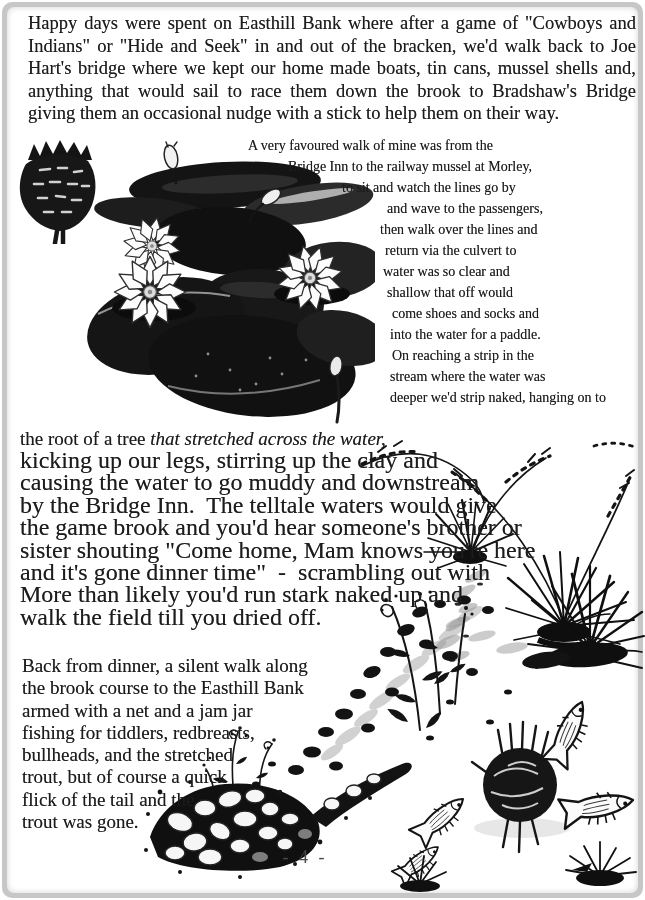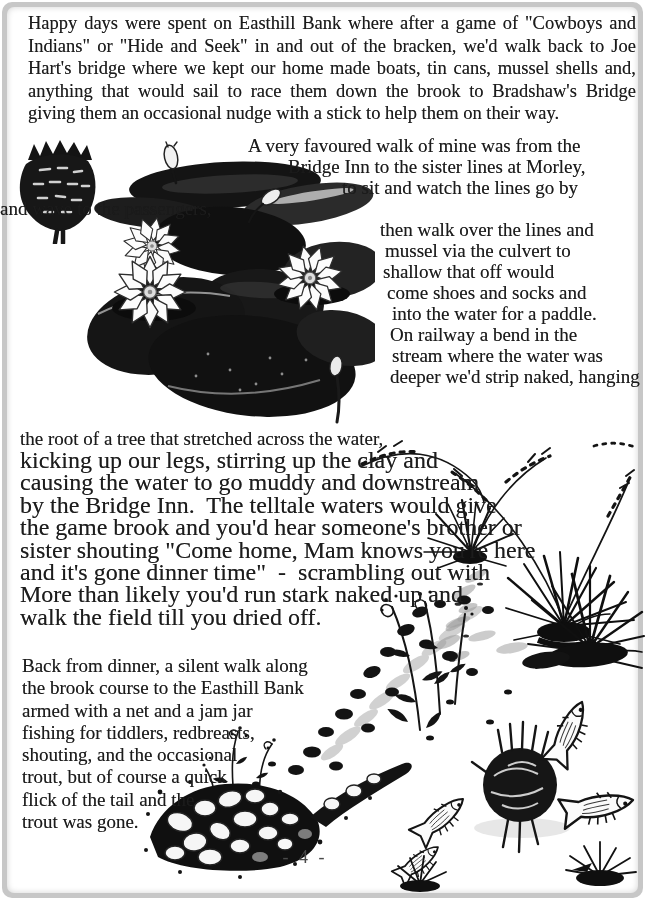--- a/index.html
+++ b/index.html
@@ -13,38 +13,38 @@
   .paper{position:absolute;inset:7px;border-radius:7px;background:#ffffff;box-shadow:0 0 6px rgba(0,0,0,.18) inset}
   .content{position:absolute;inset:0;z-index:2}
   svg.illus{position:absolute;z-index:1}
   .abs{position:absolute}
   .line{white-space:pre;text-shadow:0 0 .4px rgba(20,20,20,.55)}
   
   #intro-lines{position:absolute;left:28px;top:12px;width:608px;font-size:18.5px}
   .intro-line{white-space:normal;line-height:22.5px;text-align:justify;text-align-last:justify}
   .intro-line.last{text-align-last:left}
   
-  #walk-lines{position:absolute;left:0;top:135px;width:542px;font-size:19px}
+  #walk-lines{position:absolute;left:0;top:135px;width:542px;font-size:14px}
   .walk-line{line-height:21px;height:21px}
   .walk-line:nth-child(1){margin-left:248px}
   .walk-line:nth-child(2){margin-left:288px}
   .walk-line:nth-child(3){margin-left:342px}
-  .walk-line:nth-child(4){}
+  .walk-line:nth-child(4){margin-left:387px}
   .walk-line:nth-child(5){margin-left:380px}
   .walk-line:nth-child(6){margin-left:385px}
   .walk-line:nth-child(7){margin-left:383px}
   .walk-line:nth-child(8){margin-left:387px}
   .walk-line:nth-child(9){margin-left:392px}
   .walk-line:nth-child(10){margin-left:390px}
   .walk-line:nth-child(11){margin-left:392px}
   .walk-line:nth-child(12){margin-left:390px}
   .walk-line:nth-child(13){margin-left:390px}
   .walk-line:nth-child(14){margin-left:310px}
   #tree-root-line{left:20px;top:428px;font-size:19px;line-height:22px}
-  .italic{}
+  .italic{font-style:italic}
   #stream-lines{position:absolute;left:20px;top:449px;font-size:24px}
   .stream-line{line-height:22.4px;height:22.4px}
   #dinner-lines{position:absolute;left:22px;top:655px;font-size:19px}
   .dinner-line{line-height:22.3px;height:22.3px}
   #page-number{left:240px;top:847px;width:130px;text-align:center;font-size:18px;letter-spacing:3px;color:#4a4a4a}
 </style>
 </head>
 <body>
 
 <div class="scan-ring"></div>
@@ -401,29 +401,30 @@
   <div id="intro-lines">
       <div class="line intro-line">Happy days were spent on Easthill Bank where after a game of "Cowboys and</div>
       <div class="line intro-line">Indians" or "Hide and Seek" in and out of the bracken, we'd walk back to Joe</div>
       <div class="line intro-line">Hart's bridge where we kept our home made boats, tin cans, mussel shells and,</div>
       <div class="line intro-line">anything that would sail to race them down the brook to Bradshaw's Bridge</div>
       <div class="line intro-line last">giving them an occasional nudge with a stick to help them on their way.</div>
     </div>
 
   <div id="walk-lines">
       <div class="line walk-line">A very favoured walk of mine was from the</div>
-      <div class="line walk-line">Bridge Inn to the sister lines at Morley,</div>
+      <div class="line walk-line">Bridge Inn to the railway mussel at Morley,</div>
       <div class="line walk-line">to sit and watch the lines go by</div>
       <div class="line walk-line">and wave to the passengers,</div>
       <div class="line walk-line">then walk over the lines and</div>
-      <div class="line walk-line">mussel via the culvert to</div>
+      <div class="line walk-line">return via the culvert to</div>
+      <div class="line walk-line">water was so clear and</div>
       <div class="line walk-line">shallow that off would</div>
       <div class="line walk-line">come shoes and socks and</div>
       <div class="line walk-line">into the water for a paddle.</div>
-      <div class="line walk-line">On railway a bend in the</div>
+      <div class="line walk-line">On reaching a strip in the</div>
       <div class="line walk-line">stream where the water was</div>
       <div class="line walk-line last">deeper we'd strip naked, hanging on to</div>
     </div>
 
   <div class="abs line" id="tree-root-line"><span>the root of a tree </span><span class="italic">that stretched across the water,</span></div>
 
   <div id="stream-lines">
       <div class="line stream-line">kicking up our legs, stirring up the clay and</div>
       <div class="line stream-line">causing the water to go muddy and downstream</div>
       <div class="line stream-line">by the Bridge Inn.  The telltale waters would give</div>
@@ -432,21 +433,21 @@
       <div class="line stream-line">and it's gone dinner time"  -  scrambling out with</div>
       <div class="line stream-line">More than likely you'd run stark naked up and</div>
       <div class="line stream-line last">walk the field till you dried off.</div>
     </div>
 
   <div id="dinner-lines">
       <div class="line dinner-line">Back from dinner, a silent walk along</div>
       <div class="line dinner-line">the brook course to the Easthill Bank</div>
       <div class="line dinner-line">armed with a net and a jam jar</div>
       <div class="line dinner-line">fishing for tiddlers, redbreasts,</div>
-      <div class="line dinner-line">shouting, and the occasional</div>
+      <div class="line dinner-line">bullheads, and the stretched</div>
       <div class="line dinner-line">trout, but of course a quick</div>
       <div class="line dinner-line">flick of the tail and the</div>
       <div class="line dinner-line last">trout was gone.</div>
     </div>
 
   <div class="abs" id="page-number">- 4 -</div>
 
 </div>
 
 </body></html>

